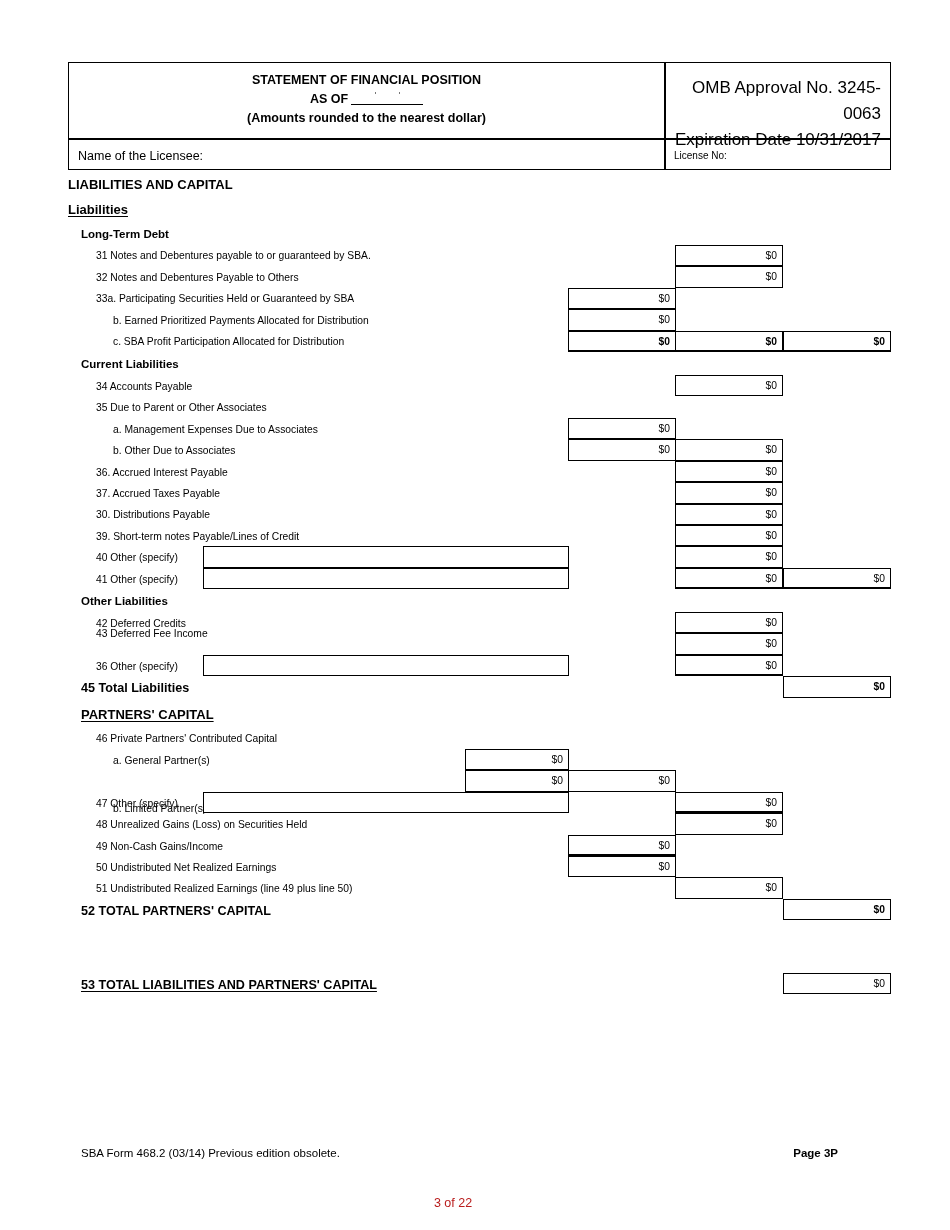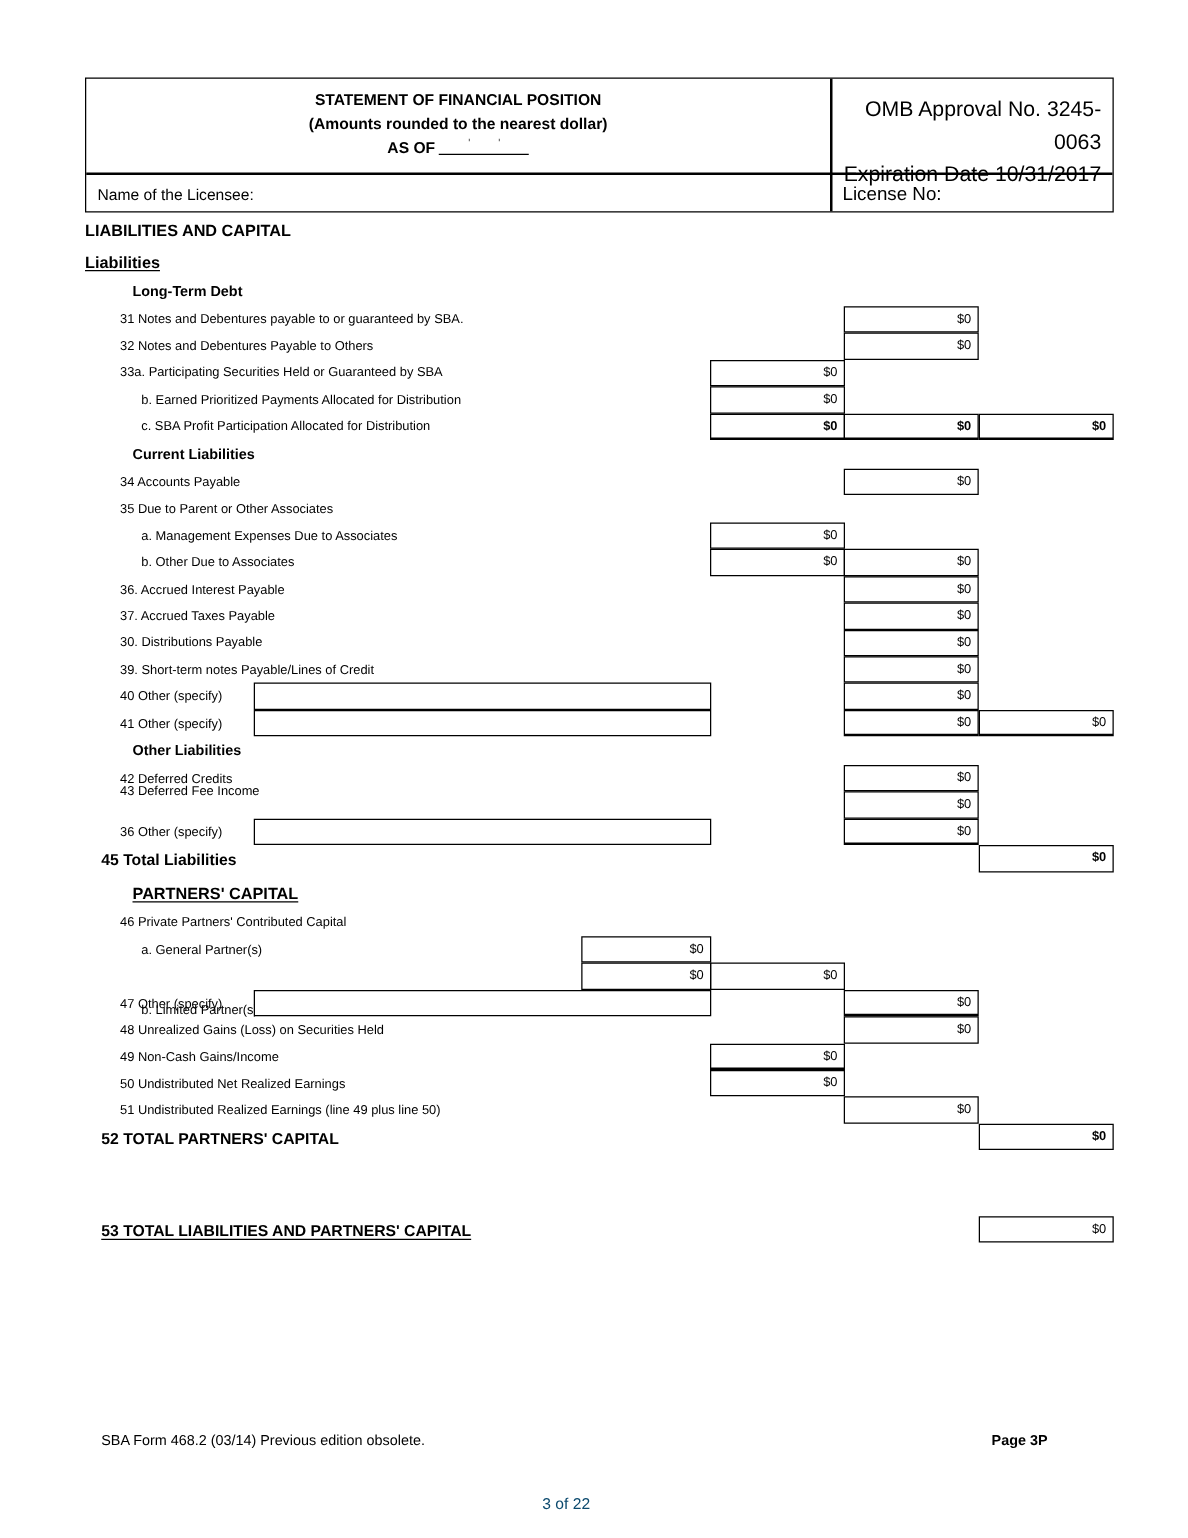--- a/index.html
+++ b/index.html
@@ -27,27 +27,27 @@
     height:11px;vertical-align:-2px;margin-left:3px;position:relative;}
   .asof-line .dot{position:absolute;top:-1px;width:1px;height:2px;background:#777;}
   .hdr-omb{
     position:absolute;left:600px;top:12px;right:9px;
     text-align:right;font-size:17px;line-height:26px;
   }
   .hdr-name{
     position:absolute;left:9px;top:78px;font-size:12.5px;line-height:30px;
   }
   .hdr-lic{
-    position:absolute;left:605px;top:78px;font-size:15px;line-height:30px;
+    position:absolute;left:605px;top:78px;font-size:10px;line-height:30px;
   }
 
   
   .sec{position:absolute;font-weight:bold;font-size:11.5px;white-space:nowrap;}
   .sec.lvl0{left:68px;}
-  .sec.lvl1{left:81px;margin-left:25px;}
+  .sec.lvl1{left:81px;}
   .sec.u{text-decoration:underline;text-underline-offset:2px;}
   .sec.big{font-size:13px;}
 
   
   .lbl{position:absolute;font-size:10.3px;white-space:nowrap;line-height:12px;}
   .ind1{left:81px;}
   .ind2{left:96px;}
   .ind3{left:113px;}
   .b{font-weight:bold;}
   .u{text-decoration:underline;text-underline-offset:2px;}
@@ -72,37 +72,37 @@
   
   .spec{
     position:absolute;left:203px;width:366px;height:21.4px;
     box-sizing:border-box;border:1.3px solid #000;background:#fff;
   }
 
   
   .foot-left{position:absolute;left:81px;top:1147px;font-size:11.5px;}
   .foot-right{position:absolute;right:68px;top:1147px;font-size:11.5px;font-weight:bold;}
   .pager{position:absolute;left:0;right:0;top:1196px;text-align:center;
-    font-size:12.5px;color:#0c4a6e;}
+    font-size:12.5px;color:#b91c1c;}
 </style>
 </head>
 <body>
 
 <div class="page">
 
   <div class="hdr">
     <div class="hdr-divider-v"></div>
     <div class="hdr-divider-h"></div>
 
     <div class="hdr-title">
       <div>STATEMENT OF FINANCIAL POSITION</div>
-      <div>(Amounts rounded to the nearest dollar)</div>
       <div>
         <span>AS OF</span><span class="asof-line"><span class="dot" style="left:24px;"></span><span class="dot" style="left:48px;"></span></span>
       </div>
+      <div>(Amounts rounded to the nearest dollar)</div>
     </div>
 
     <div class="hdr-omb">
       <div>OMB Approval No. 3245-0063</div>
       <div>Expiration Date 10/31/2017</div>
     </div>
 
     <div class="hdr-name">
       <span>Name of the Licensee:</span>
       <span></span>

